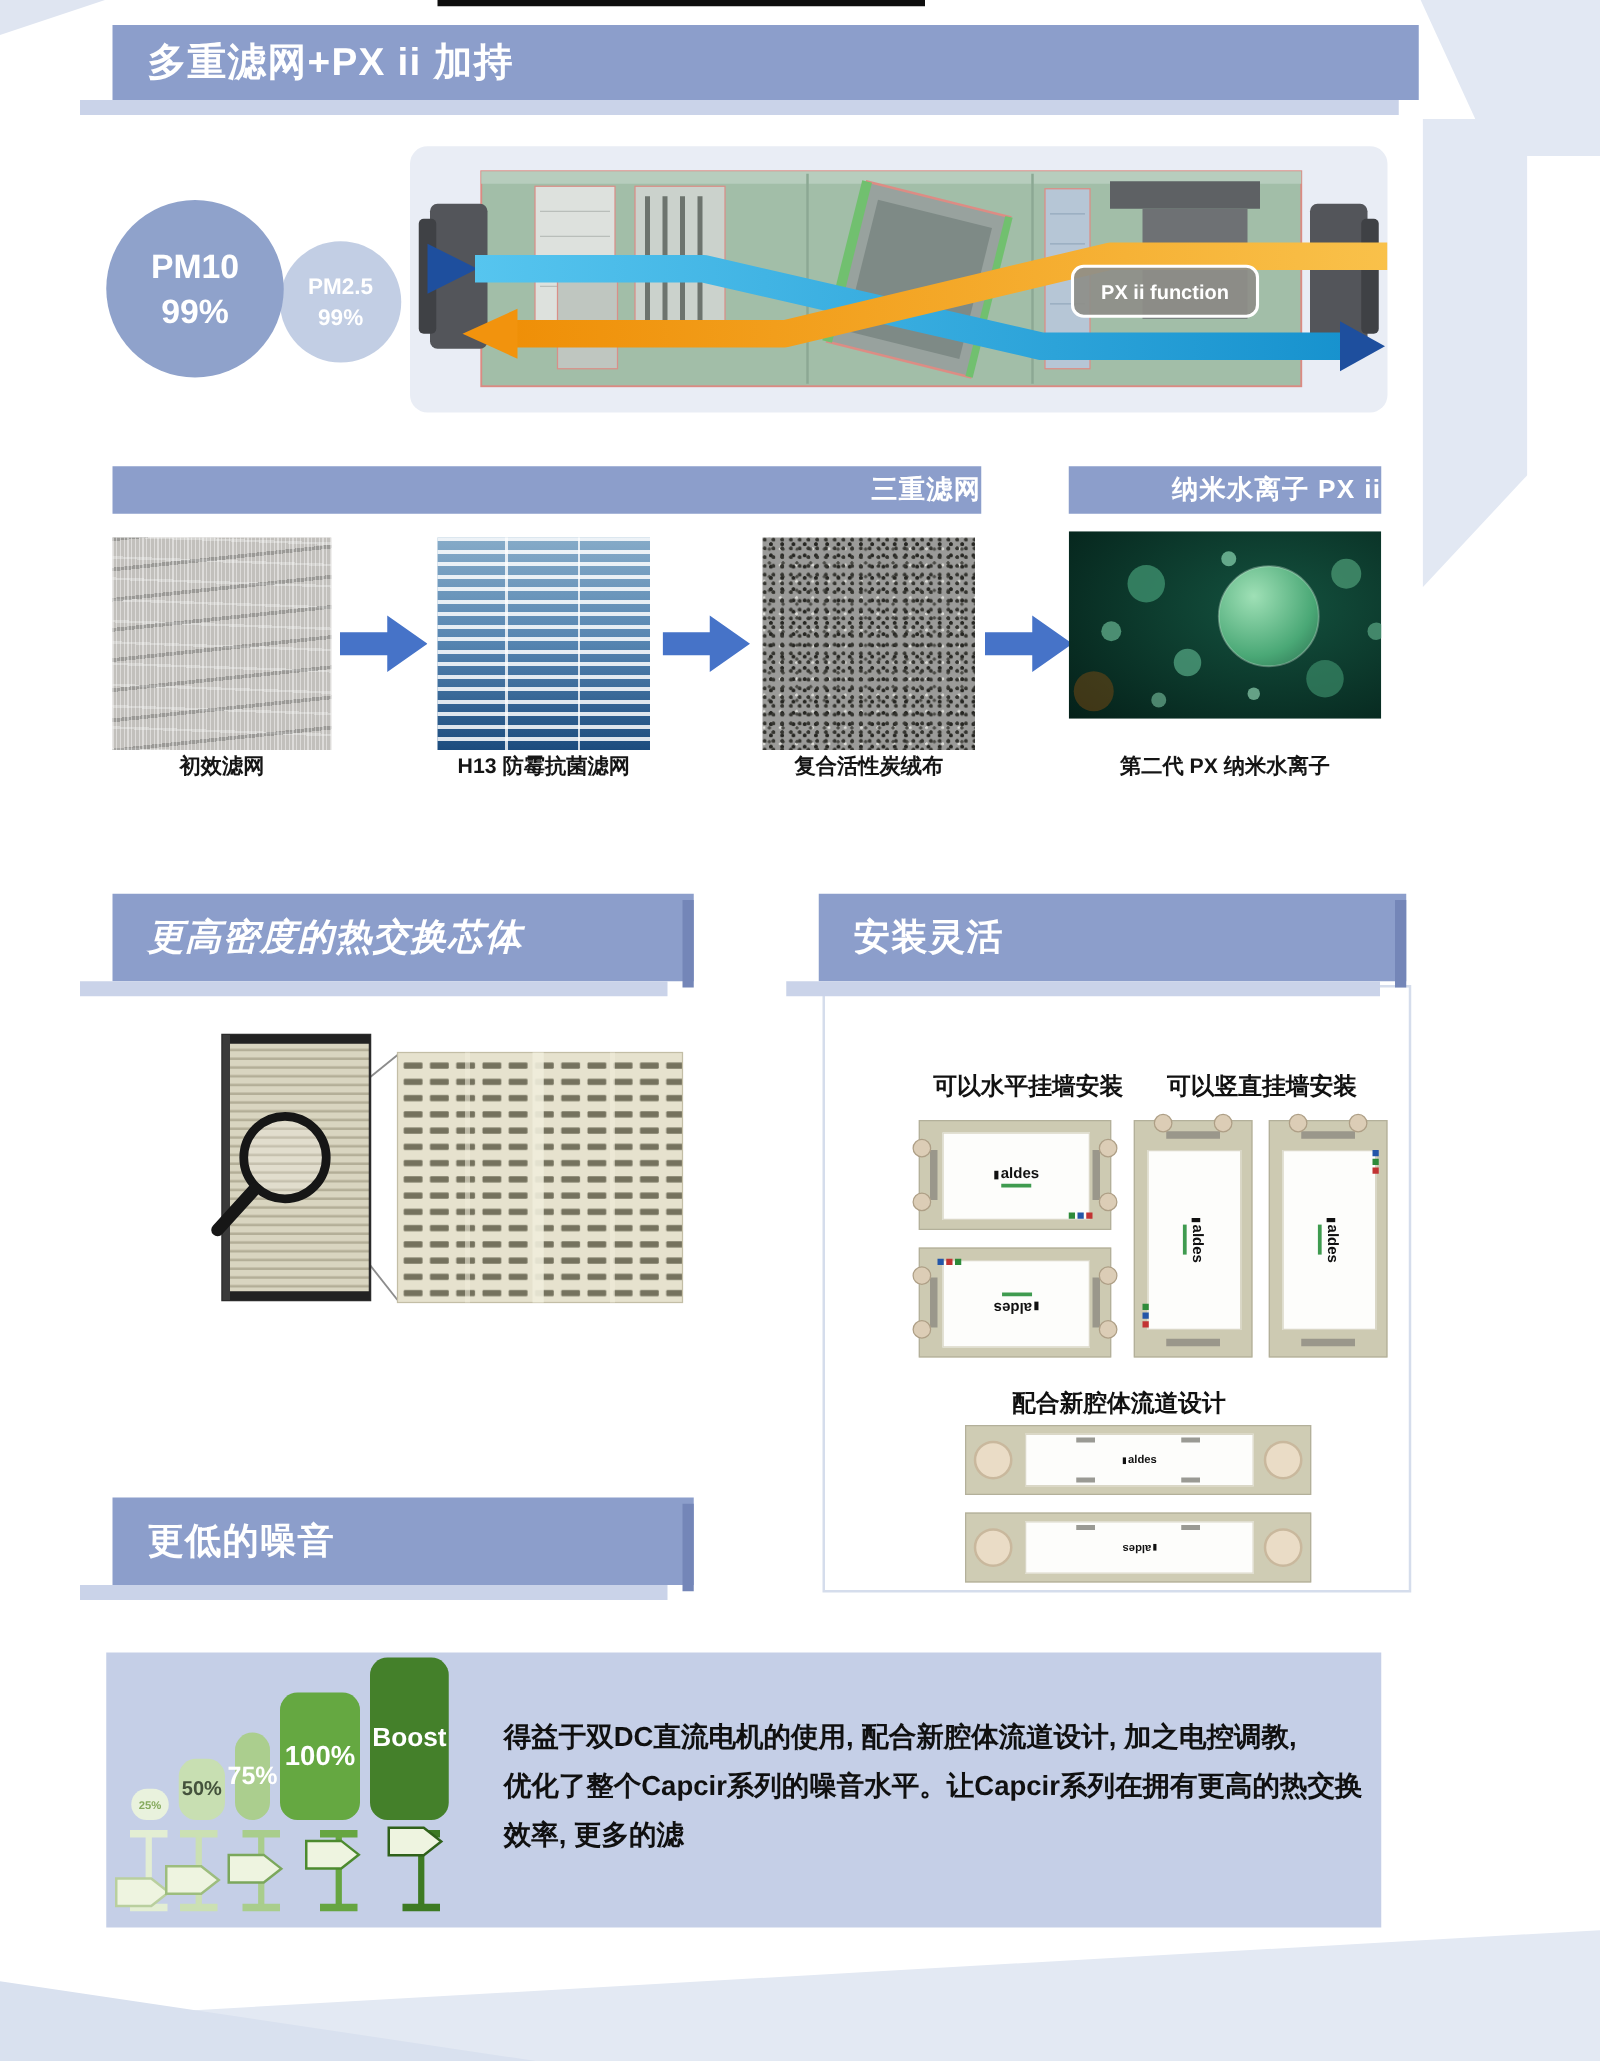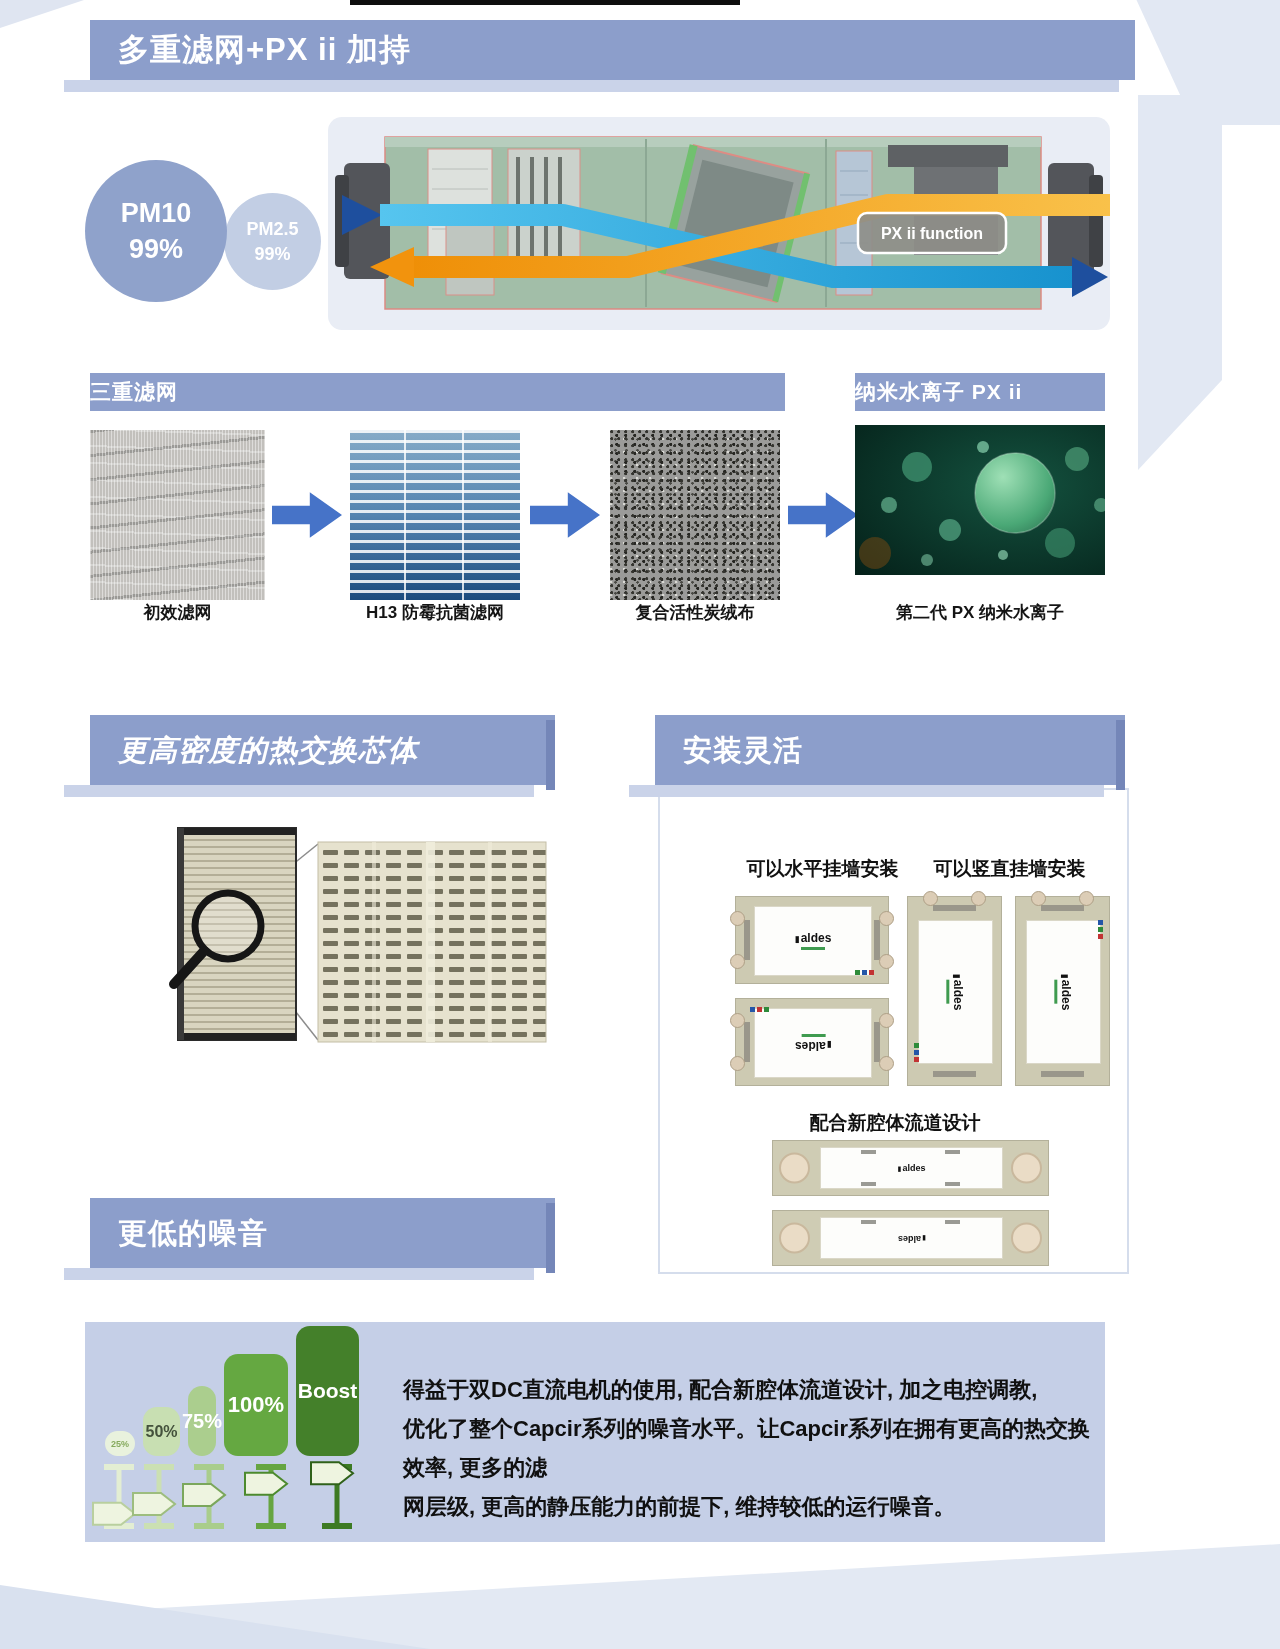--- a/index.html
+++ b/index.html
@@ -20,21 +20,21 @@
   
   .banner{position:absolute;background:#8c9ecb;z-index:2;}
   .banner .bshadow{position:absolute;left:-26px;bottom:-12px;width:101%;height:12px;background:#cad3e9;}
   .banner .bfold{position:absolute;right:0;top:5px;width:9px;height:100%;background:#7486b8;}
   .banner-main{left:90px;top:20px;width:1045px;height:60px;}
   .banner-main .btxt{line-height:60px;padding-left:28px;font-size:31px;font-weight:bold;color:#fff;letter-spacing:1px;}
   .banner-mid .btxt{line-height:70px;padding-left:28px;font-size:29px;font-weight:bold;color:#fff;letter-spacing:1px;}
   .banner-heat{left:90px;top:715px;width:465px;height:70px;font-style:italic;}
   .banner-install{left:655px;top:715px;width:470px;height:70px;}
   .banner-noise{left:90px;top:1198px;width:465px;height:70px;}
-  .banner-filter{top:373px;height:38px;text-align:left;}
+  .banner-filter{top:373px;height:38px;text-align:right;}
   .banner-filter .btxt{line-height:38px;font-size:21px;font-weight:bold;color:#fff;letter-spacing:1px;}
   .banner-filter-l{left:90px;width:695px;}
   .banner-filter-r{left:855px;width:250px;}
 
   
   .pm-circle{position:absolute;border-radius:50%;color:#fff;font-weight:bold;display:flex;
              flex-direction:column;align-items:center;justify-content:center;z-index:2;text-align:center;}
   .pm10{left:85px;top:160px;width:142px;height:142px;background:#8fa2cb;font-size:27px;line-height:36px;z-index:3;}
   .pm25{left:224px;top:193px;width:97px;height:97px;background:#c2cee4;font-size:18px;line-height:25px;}
 
@@ -429,17 +429,16 @@
         <svg width="56" height="70" class="slider-icon" style="left: 224px;">
           <rect x="25.5" y="3" width="5" height="62" fill="#3d7a23"></rect>
           <rect x="13" y="2" width="30" height="6" fill="#3d7a23"></rect>
           <rect x="13" y="61" width="30" height="6" fill="#3d7a23"></rect>
           <polygon points="2,0.1999999999999993 30,0.1999999999999993 44,11.2 30,22.2 2,22.2" fill="#eef4e0" stroke="#2f611a" stroke-width="2"></polygon>
         </svg>
       </div>
     <div class="noise-text">
       <div>得益于双DC直流电机的使用, 配合新腔体流道设计, 加之电控调教,</div>
       <div>优化了整个Capcir系列的噪音水平。让Capcir系列在拥有更高的热交换效率, 更多的滤</div>
-      <div>网层级, 更高的静压能力的前提下, 维持较低的运行噪音。</div>
     </div>
   </div>
 
 </div>
 
 </body></html>

